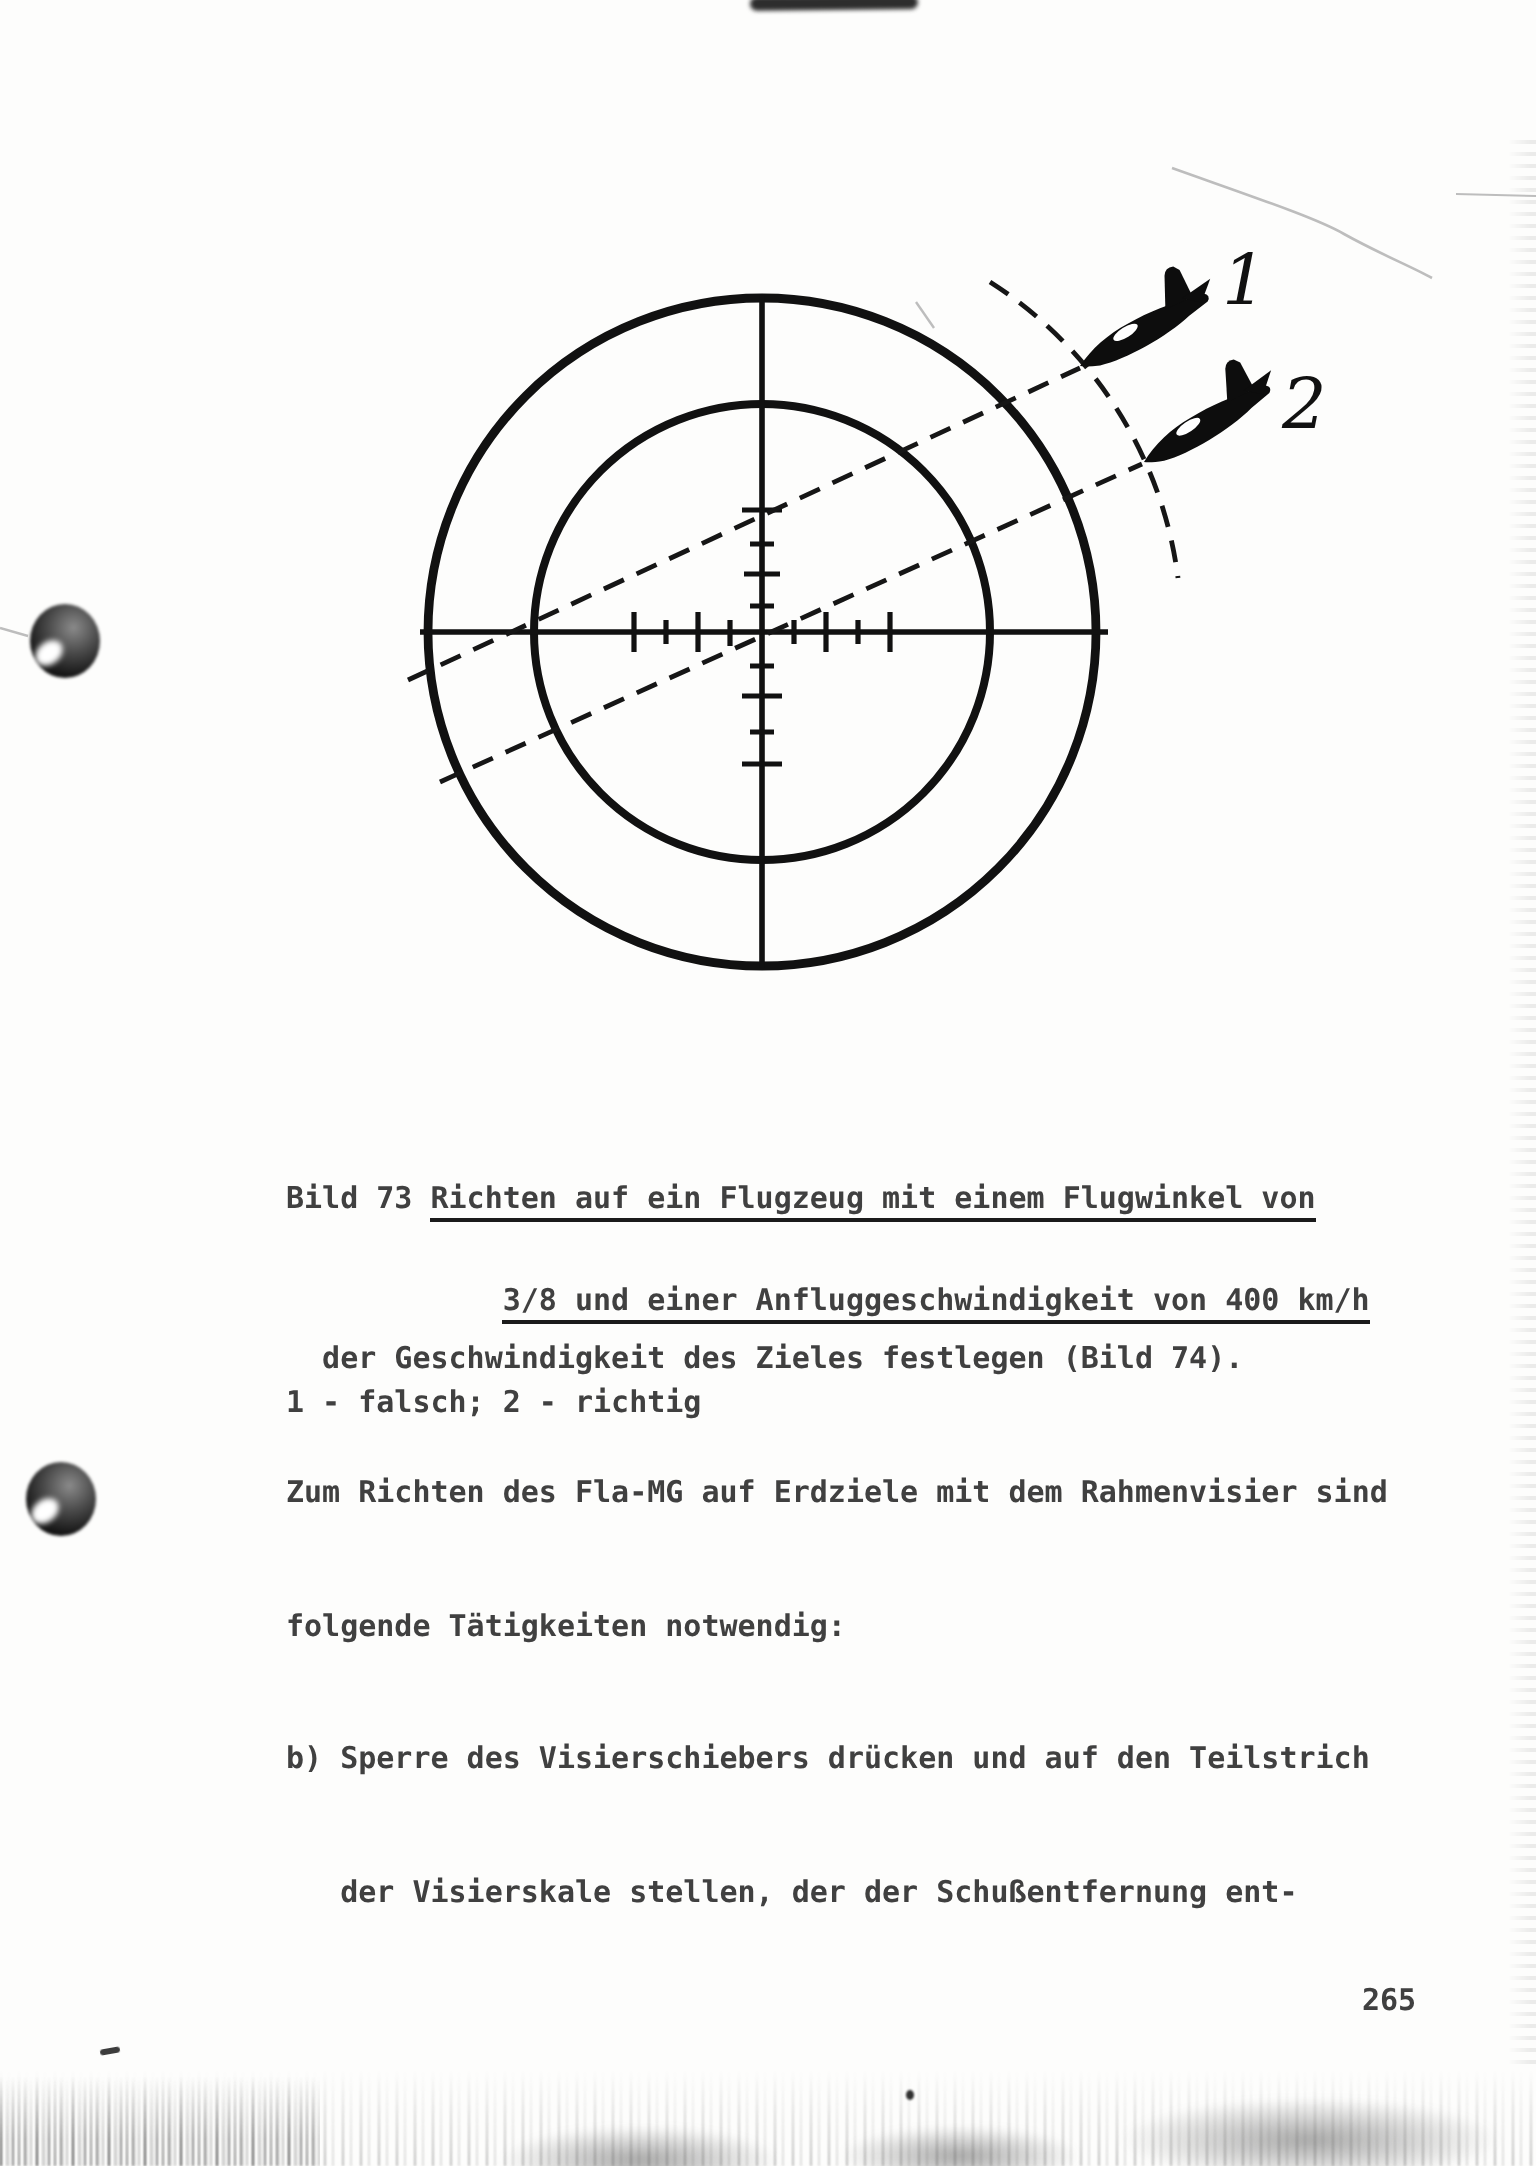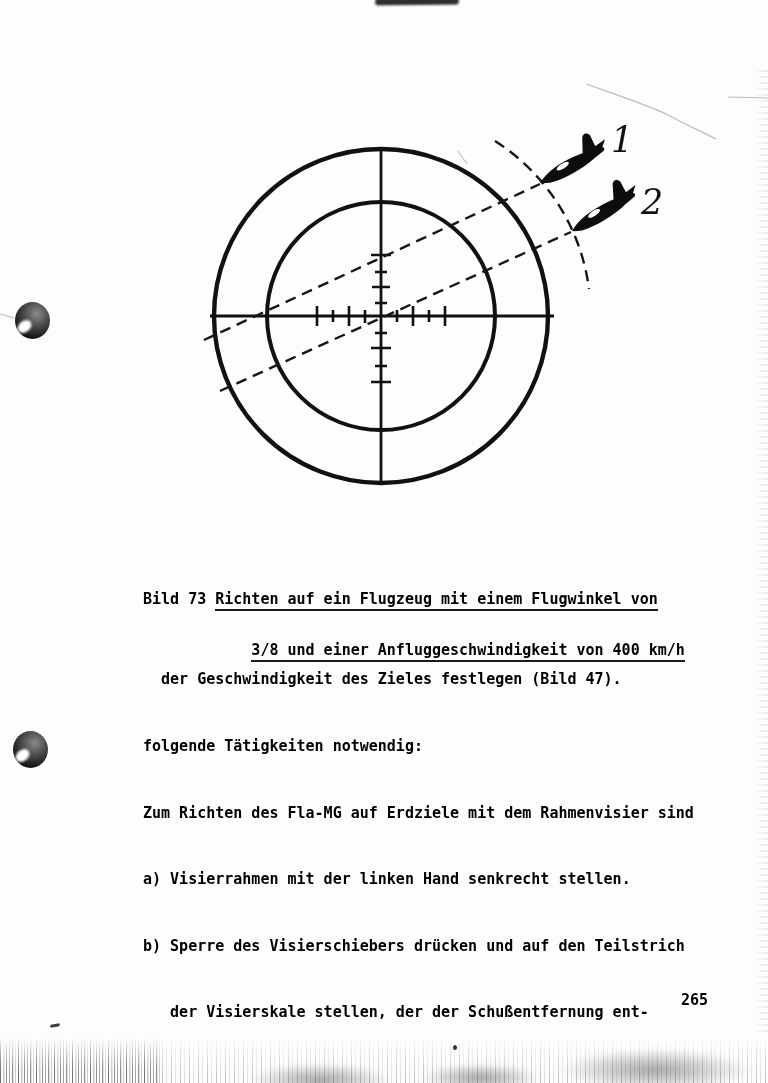--- a/index.html
+++ b/index.html
@@ -10,21 +10,21 @@
     margin:0 auto;
     background:#fdfdfc;
     overflow:hidden;
     color:#161616;
   }
   
   .mono{
     font-family:"DejaVu Sans Mono","Liberation Mono",monospace;
     font-weight:700;
     font-size:15px;
-    color:#000000;
+    color:#404040;
     white-space:pre;
   }
   .caption{
     position:absolute;left:143px;top:536px;
     line-height:25.5px;
   }
   .cap-underline{
     border-bottom:2px solid #1b1b1b;
     padding-bottom:1px;
   }
@@ -163,27 +163,27 @@
       <path class="faint" stroke-width="1.3" d="M586,84 C628,99 658,109 672,117 C690,127 705,133 716,139"></path>
       <line class="faint" stroke-width="1.2" stroke="#8f8f8f" x1="458" y1="151" x2="467" y2="164"></line>
       <line class="faint" stroke-width="1" stroke="#cdcdcd" x1="728" y1="97" x2="768" y2="98"></line>
       <line class="faint" stroke-width="1.2" stroke="#b9b9b9" x1="0" y1="314" x2="14" y2="318"></line>
     </g>
   </svg>
 
   <div class="caption mono">
     <div><span>Bild 73 </span><span class="cap-underline">Richten auf ein Flugzeug mit einem Flugwinkel von</span></div>
     <div class="cap-indent"><span class="cap-underline">3/8 und einer Anfluggeschwindigkeit von 400 km/h</span></div>
+    <div>1 - falsch; 2 - richtig</div>
   </div>
 
   <div class="bodytext mono">
-    <div>  der Geschwindigkeit des Zieles festlegen (Bild 47).</div>
+    <div>  der Geschwindigkeit des Zieles festlegen (Bild 74).</div>
+    <div>Zum Richten des Fla-MG auf Erdziele mit dem Rahmenvisier sind</div>
     <div>folgende Tätigkeiten notwendig:</div>
-    <div>Zum Richten des Fla-MG auf Erdziele mit dem Rahmenvisier sind</div>
-    <div>a) Visierrahmen mit der linken Hand senkrecht stellen.</div>
     <div>b) Sperre des Visierschiebers drücken und auf den Teilstrich</div>
     <div>   der Visierskale stellen, der der Schußentfernung ent-</div>
     
     
     
     
     
     
     
     

